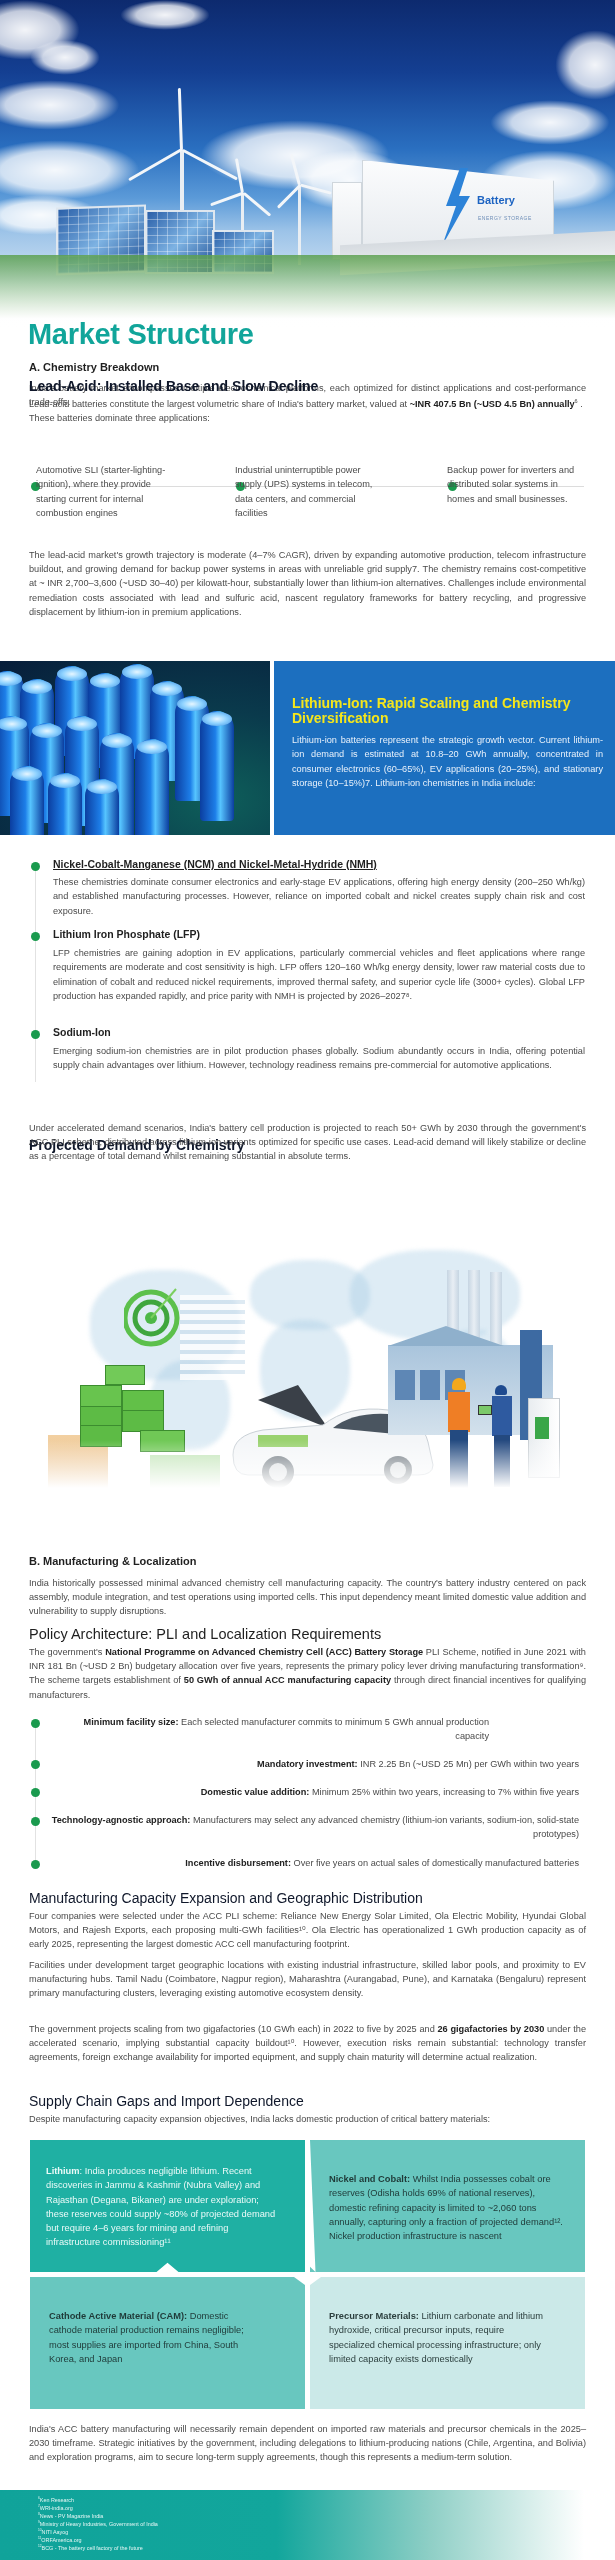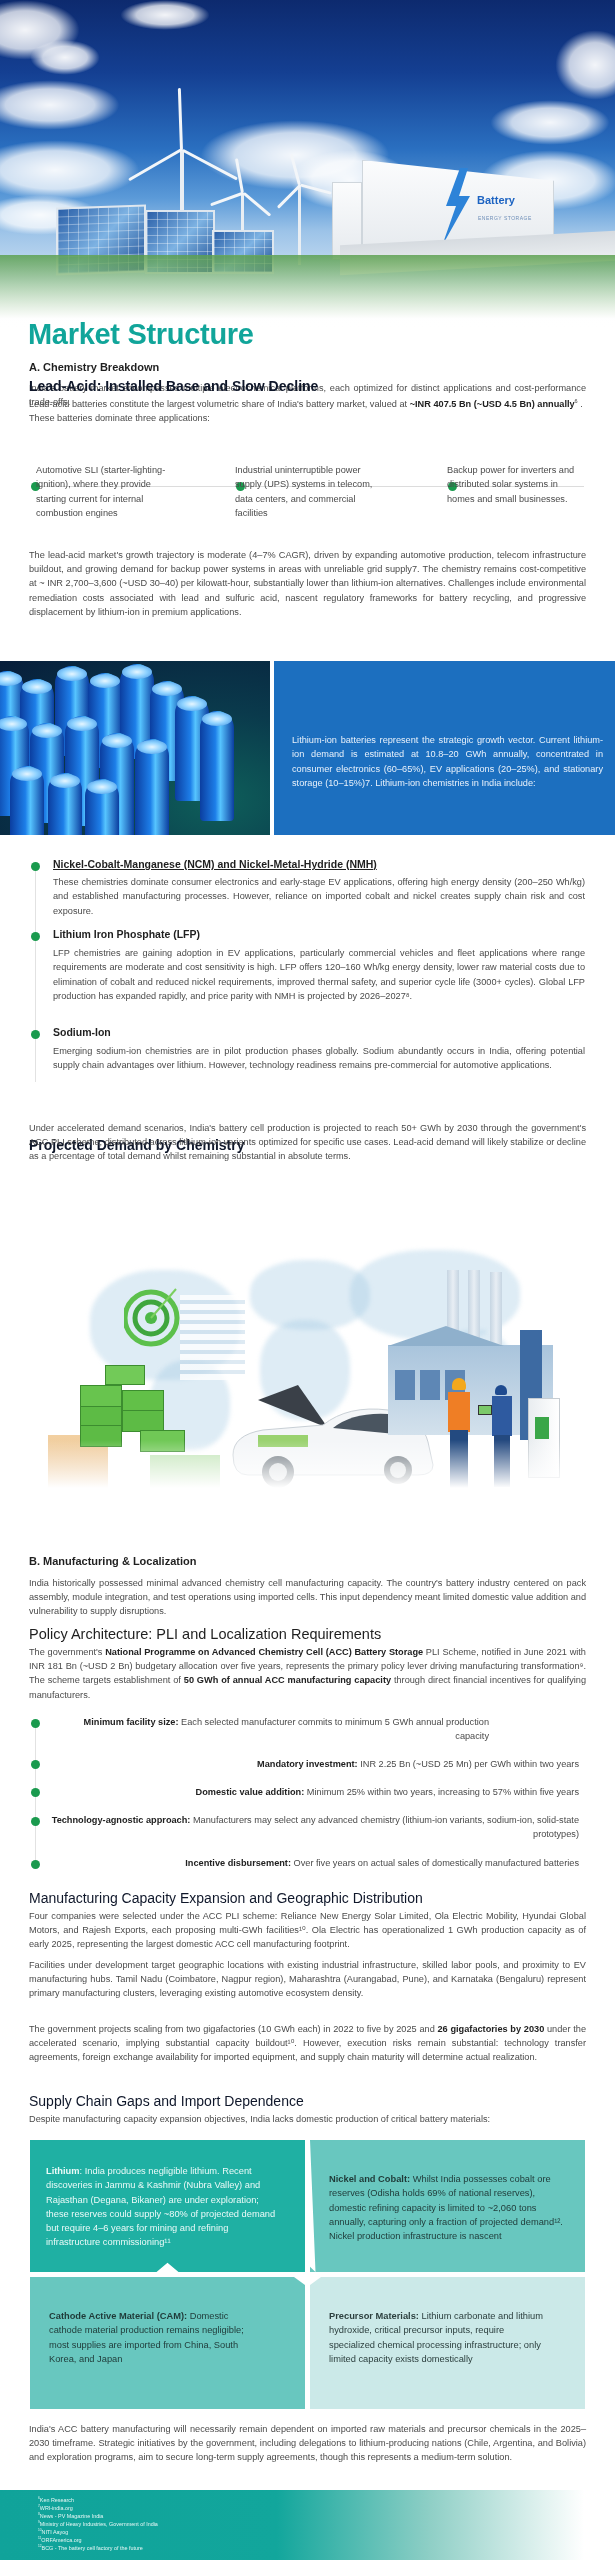--- a/index.html
+++ b/index.html
@@ -156,20 +156,21 @@
     <div class="cell" style="left:-5px;top:55px;height:100px;"></div>
     <div class="cell" style="left:30px;top:62px;height:100px;"></div>
     <div class="cell" style="left:65px;top:55px;height:110px;"></div>
     <div class="cell" style="left:100px;top:72px;height:105px;"></div>
     <div class="cell" style="left:135px;top:78px;height:100px;"></div>
     <div class="cell" style="left:10px;top:105px;height:80px;"></div>
     <div class="cell" style="left:48px;top:112px;height:80px;"></div>
     <div class="cell" style="left:85px;top:118px;height:70px;"></div>
   </div>
   <div class="li-box">
+    <div class="li-title">Lithium-Ion: Rapid Scaling and Chemistry Diversification</div>
     <div class="li-text">Lithium-ion batteries represent the strategic growth vector. Current lithium-ion demand is estimated at 10.8–20 GWh annually, concentrated in consumer electronics (60–65%), EV applications (20–25%), and stationary storage (10–15%)7. Lithium-ion chemistries in India include:</div>
   </div>
 
   <div class="v-rail" style="left:35px;top:862px;height:220px;"></div>
   <div class="bdot" style="left:31px;top:862px;"></div>
   <div class="chem-title" style="top:858px;text-decoration:underline;">Nickel-Cobalt-Manganese (NCM) and Nickel-Metal-Hydride (NMH)</div>
   <div class="chem-text" style="top:875px;">These chemistries dominate consumer electronics and early-stage EV applications, offering high energy density (200–250 Wh/kg) and established manufacturing processes. However, reliance on imported cobalt and nickel creates supply chain risk and cost exposure.</div>
 
   <div class="bdot" style="left:31px;top:932px;"></div>
   <div class="chem-title" style="top:928px;">Lithium Iron Phosphate (LFP)</div>
@@ -259,21 +260,21 @@
   </p>
 
   <div class="v-rail" style="left:35px;top:1727px;height:135px;"></div>
   <div class="bdot" style="left:31px;top:1719px;"></div>
   <div class="pol-item" style="top:1715px;width:440px;"><b>Minimum facility size:</b><span> Each selected manufacturer commits to minimum 5 GWh annual production capacity</span></div>
 
   <div class="bdot" style="left:31px;top:1760px;"></div>
   <div class="pol-item" style="top:1757px;"><b>Mandatory investment:</b><span> INR 2.25 Bn (~USD 25 Mn) per GWh within two years</span></div>
 
   <div class="bdot" style="left:31px;top:1788px;"></div>
-  <div class="pol-item" style="top:1785px;"><b>Domestic value addition:</b><span> Minimum 25% within two years, increasing to 57% within five years</span></div>
+  <div class="pol-item" style="top:1785px;"><b>Domestic value addition:</b><span> Minimum 25% within two years, increasing to 7% within five years</span></div>
 
   <div class="bdot" style="left:31px;top:1817px;"></div>
   <div class="pol-item" style="top:1813px;"><b>Technology-agnostic approach:</b><span> Manufacturers may select any advanced chemistry (lithium-ion variants, sodium-ion, solid-state prototypes)</span></div>
 
   <div class="bdot" style="left:31px;top:1860px;"></div>
   <div class="pol-item" style="top:1856px;"><b>Incentive disbursement:</b><span> Over five years on actual sales of domestically manufactured batteries</span></div>
 
   <h3 class="sub" style="left:29px;top:1890px;font-weight:normal;font-size:14px;">Manufacturing Capacity Expansion and Geographic Distribution</h3>
   <p class="body" style="left:29px;top:1909px;width:557px;">Four companies were selected under the ACC PLI scheme: Reliance New Energy Solar Limited, Ola Electric Mobility, Hyundai Global Motors, and Rajesh Exports, each proposing multi-GWh facilities¹⁰. Ola Electric has operationalized  1 GWh production capacity as of early 2025, representing the largest domestic ACC cell manufacturing footprint.</p>
   <p class="body" style="left:29px;top:1958px;width:557px;">Facilities under development target geographic locations with existing industrial infrastructure, skilled labor pools, and proximity to EV manufacturing hubs. Tamil Nadu (Coimbatore, Nagpur region), Maharashtra (Aurangabad, Pune), and Karnataka (Bengaluru) represent primary manufacturing clusters, leveraging existing automotive ecosystem density.</p>

